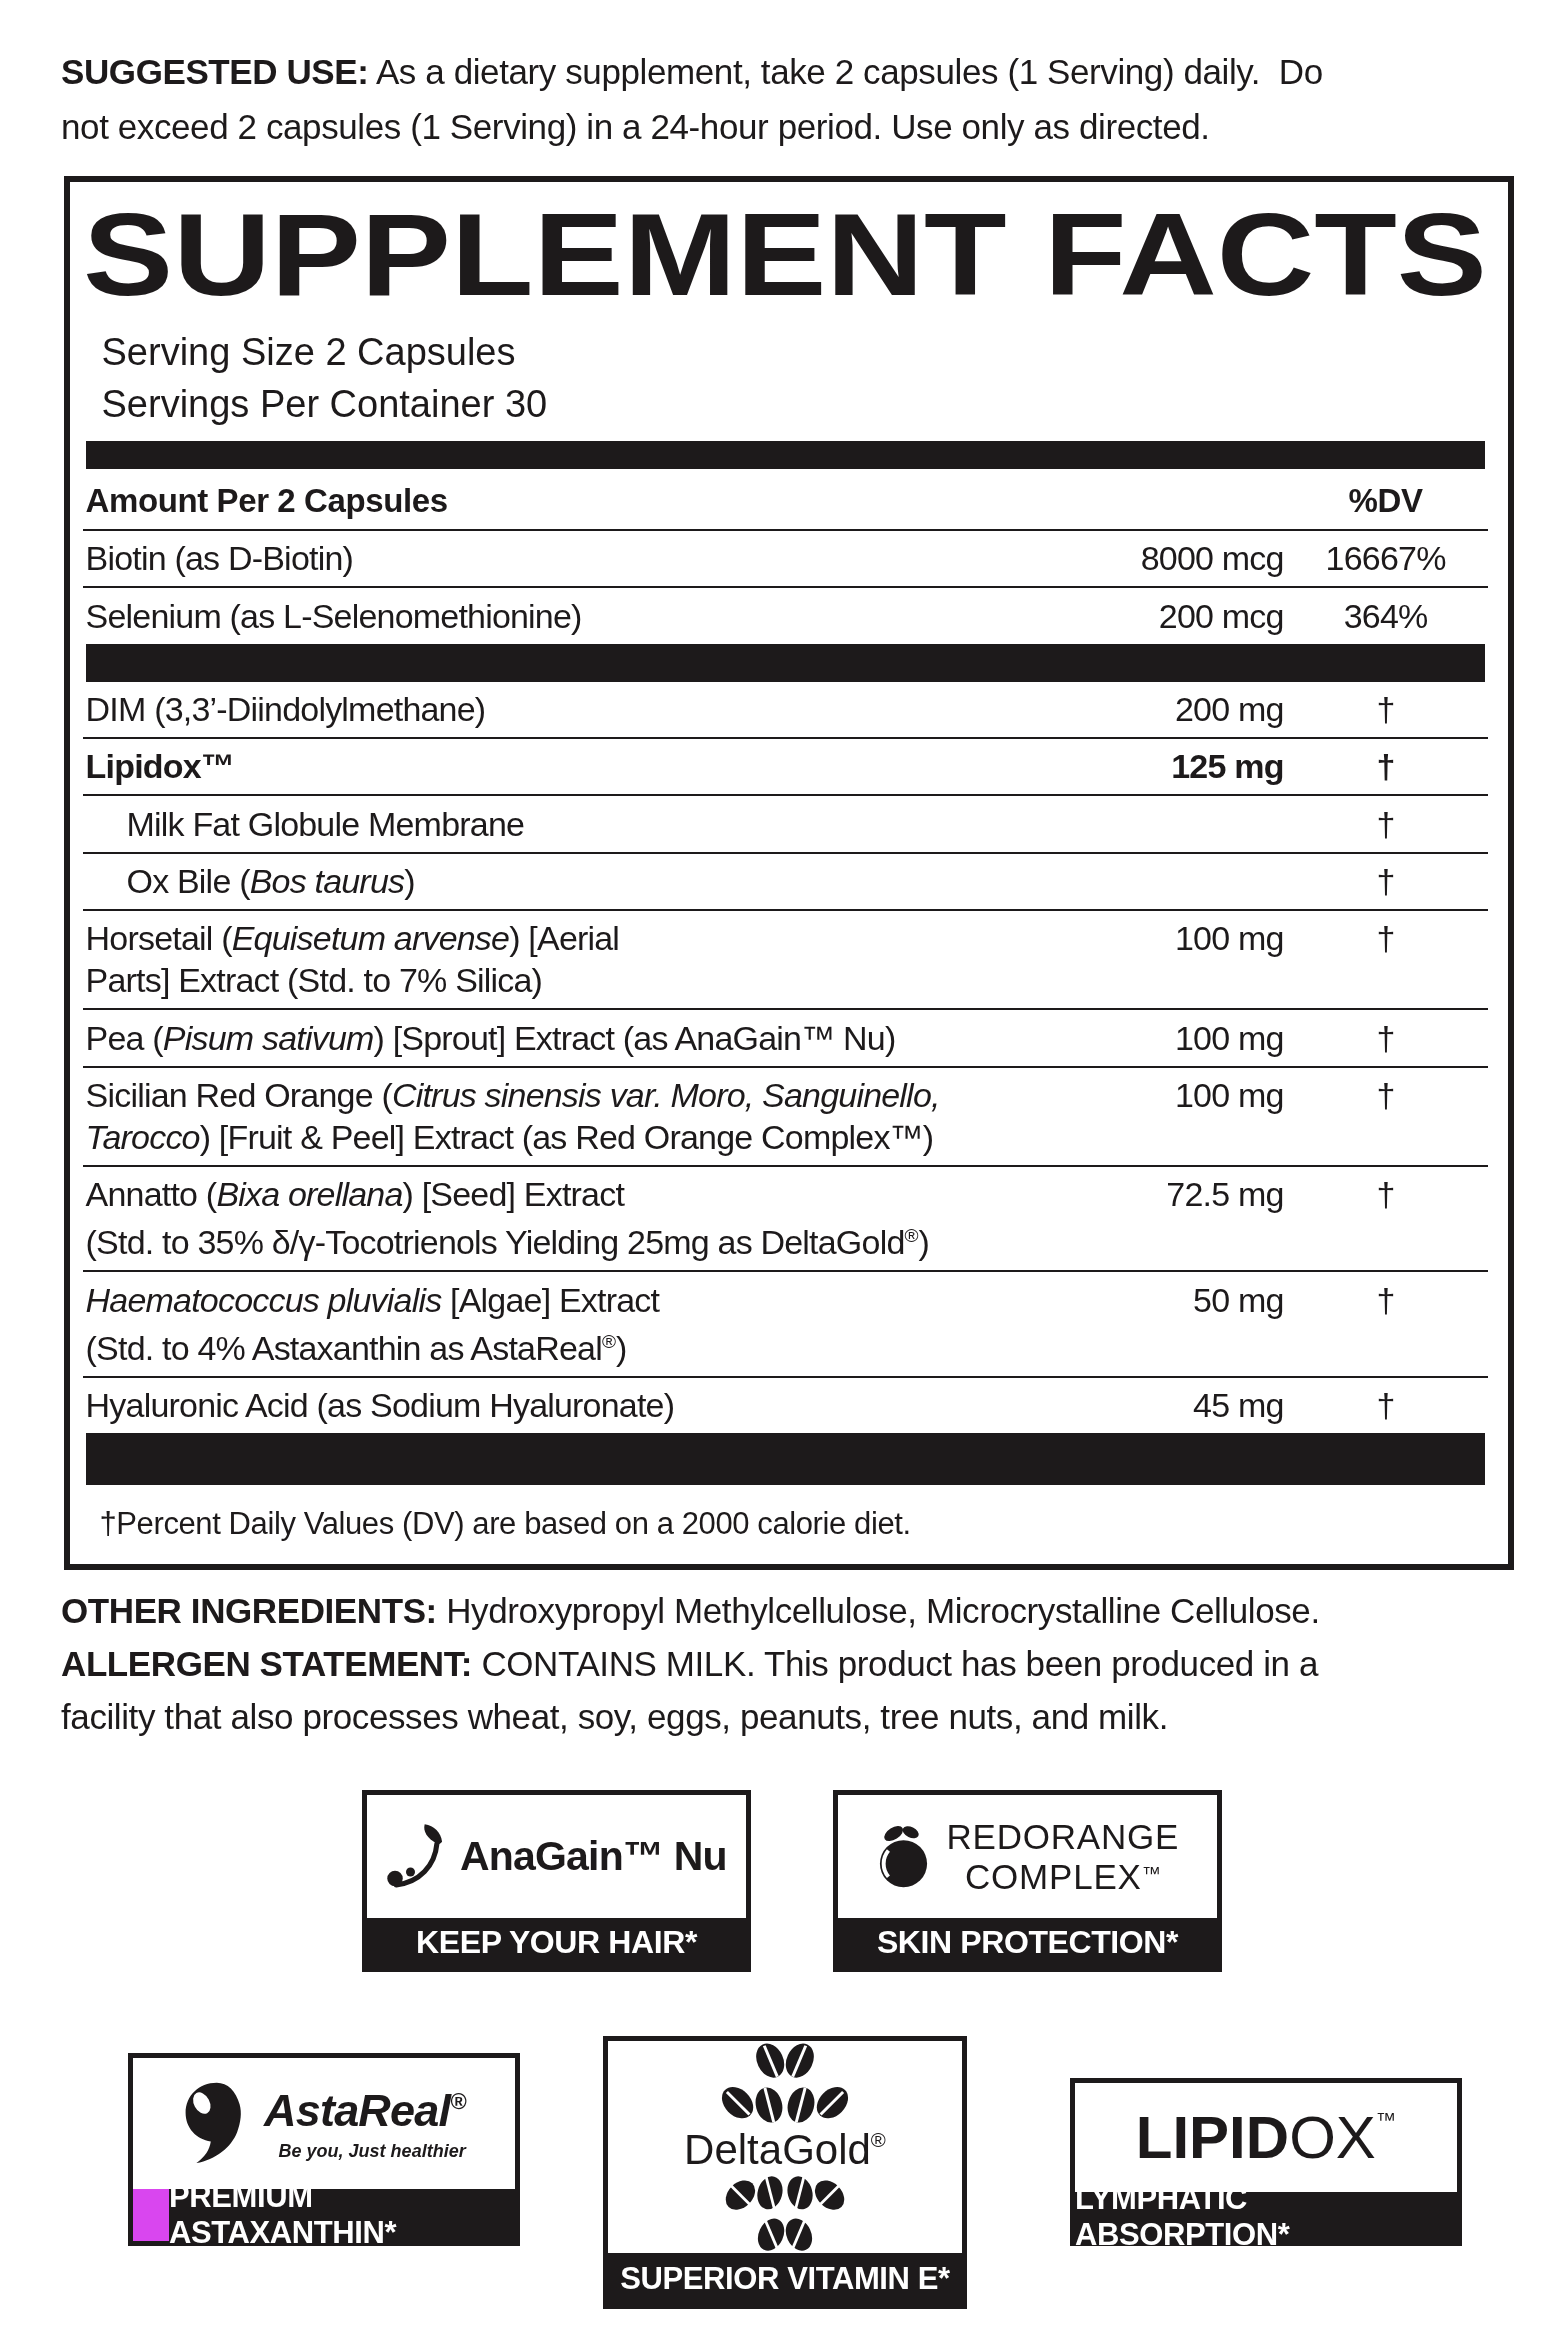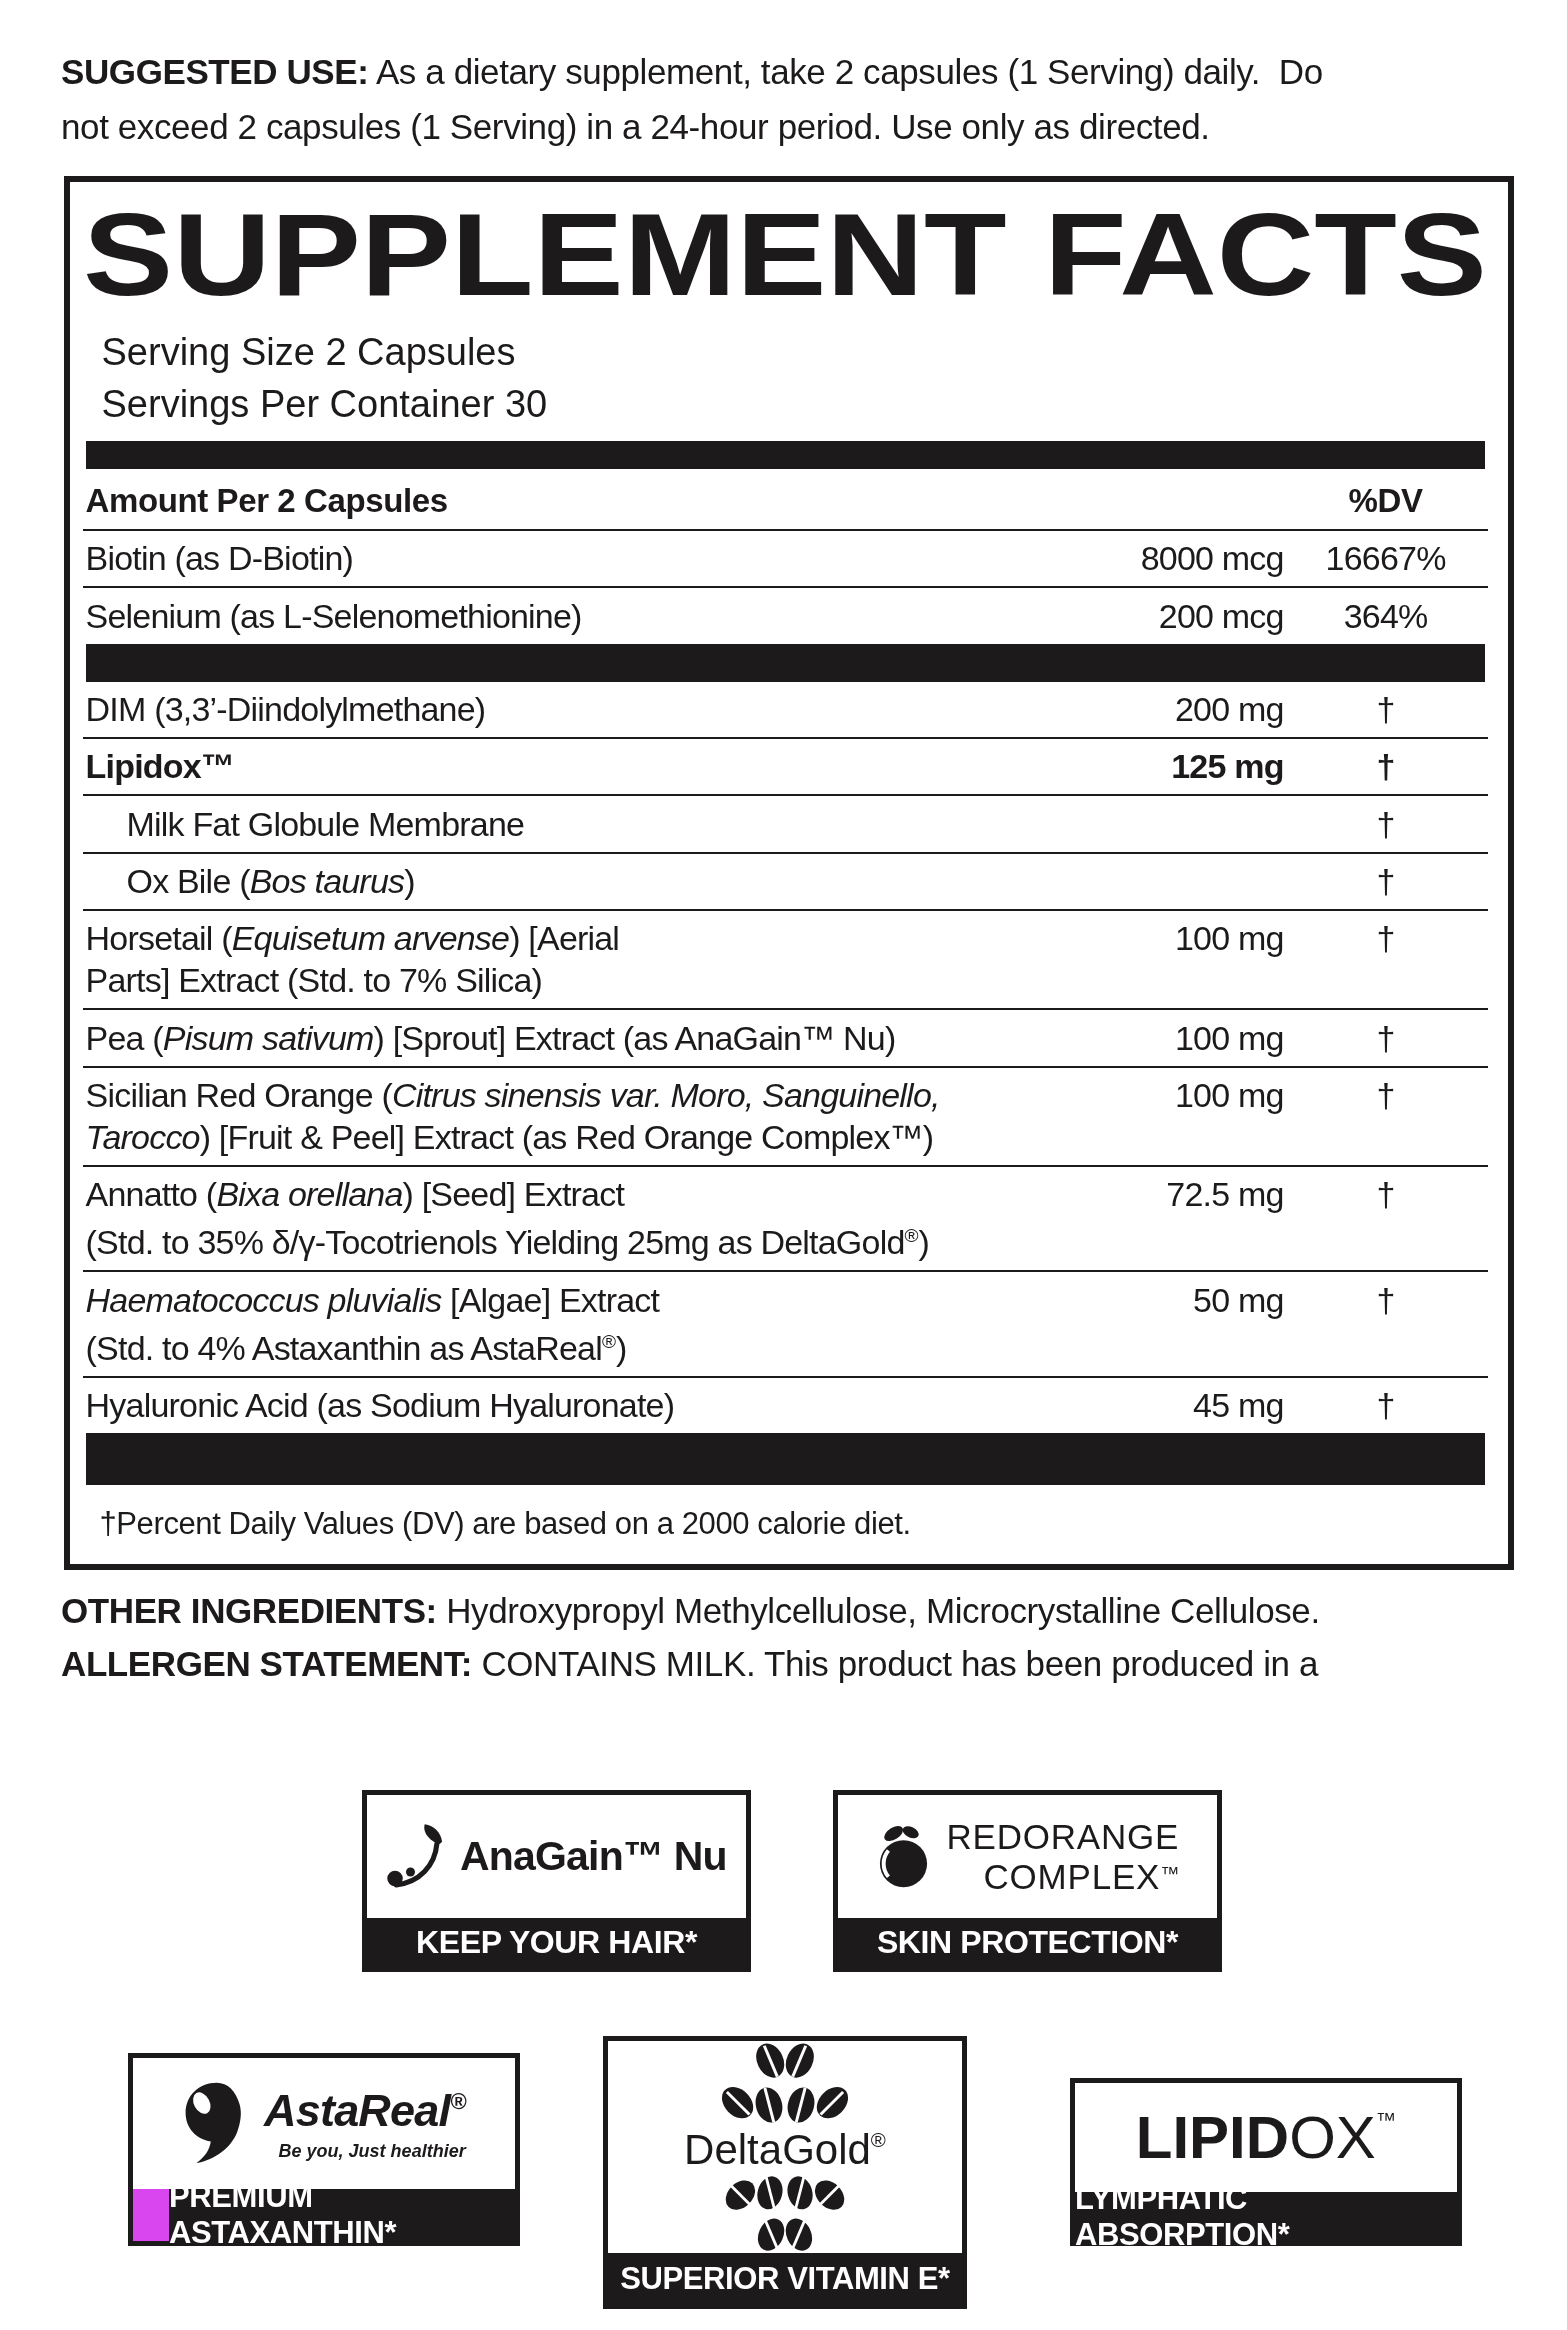--- a/index.html
+++ b/index.html
@@ -38,21 +38,21 @@
 
   
   .badge{position:absolute;border:5.5px solid var(--ink);background:#d946ef;display:flex;flex-direction:column;}
   .btop{flex:1;display:flex;align-items:center;justify-content:center;gap:15.7px;background:#fff;}
   .bband{background:var(--ink);color:#fff;font-weight:bold;display:flex;align-items:center;justify-content:center;letter-spacing:-0.4px;}
   .badge svg{flex:none;}
   .anagain{left:362px;top:1790px;width:389px;height:182px;}
   .anagain .bt1{font-size:41px;font-weight:bold;letter-spacing:-0.8px;}
   .anagain .bband{height:49px;font-size:32px;}
   .redorange{left:833px;top:1790px;width:389px;height:182px;}
-  .redorange .rostack{text-align:right;font-size:35px;line-height:37px;letter-spacing:0.8px;font-weight:400;}
+  .redorange .rostack{text-align:center;font-size:35px;line-height:37px;letter-spacing:0.8px;font-weight:400;}
   .redorange .rotm{font-size:19px;vertical-align:9.4px;letter-spacing:0;}
   .redorange .bband{height:49px;font-size:32px;}
   .astareal{left:128px;top:2053px;width:392px;height:193px;}
   .astareal .astack{display:flex;flex-direction:column;align-items:center;}
   .astareal .aword{font-size:45px;font-weight:bold;font-style:italic;letter-spacing:-0.8px;}
   .astareal .amark{font-size:22px;vertical-align:17px;}
   .astareal .atag{font-size:18px;font-weight:bold;font-style:italic;margin-top:3.1px;align-self:flex-end;}
   .astareal .bband{height:52px;font-size:31px;margin-left:36px;}
   .deltagold{left:603px;top:2036px;width:364px;height:273px;}
   .deltagold .dcol{flex:1;display:flex;flex-direction:column;align-items:center;justify-content:center;gap:1.6px;background:#fff;}
@@ -156,20 +156,21 @@
         <div class="tbar" style="height: 52px;"></div>
       </div>
     <div class="footnote">†Percent Daily Values (DV) are based on a 2000 calorie diet.</div>
   </div>
 
   <div class="otheringr">
     <b>OTHER INGREDIENTS:</b>
     <span>Hydroxypropyl Methylcellulose, Microcrystalline Cellulose.</span><br>
     <b>ALLERGEN STATEMENT:</b>
     <span>CONTAINS MILK. This product has been produced in a</span><br>
+    <span>facility that also processes wheat, soy, eggs, peanuts, tree nuts, and milk.</span>
   </div>
 
   <div class="badge anagain">
     <div class="btop">
       <svg width="58" height="67" viewBox="0 0 90 100">
         <circle cx="14" cy="84" r="12" fill="#1d1a1b"></circle>
         <circle cx="38" cy="74" r="7" fill="#1d1a1b"></circle>
         <path d="M16 94 C52 90 76 64 79 30" stroke="#1d1a1b" stroke-width="8" fill="none" stroke-linecap="round"></path>
         <path d="M79 30 C64 22 57 11 60 0 C75 2 85 13 87 27 C84 31 81 31 79 30 Z" fill="#1d1a1b"></path>
       </svg>

